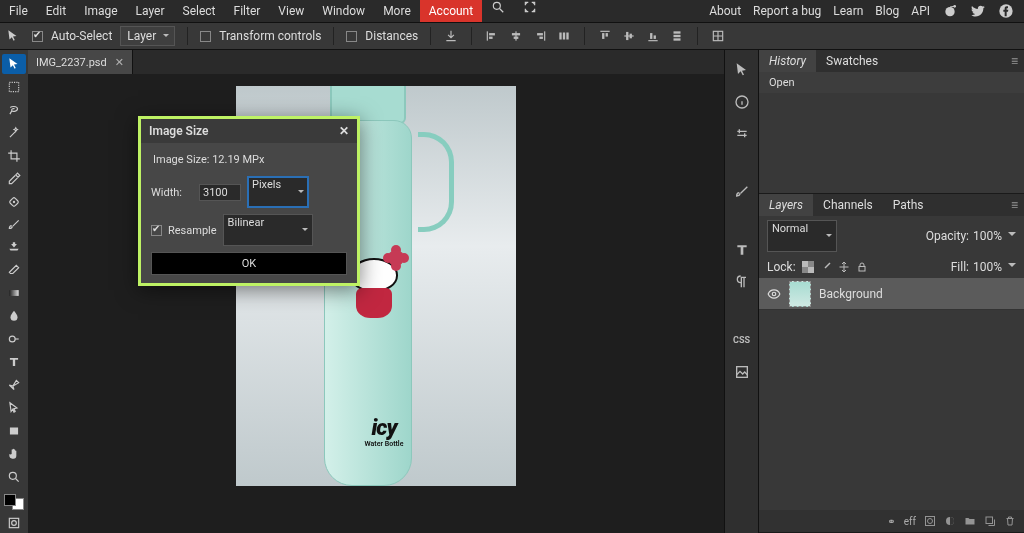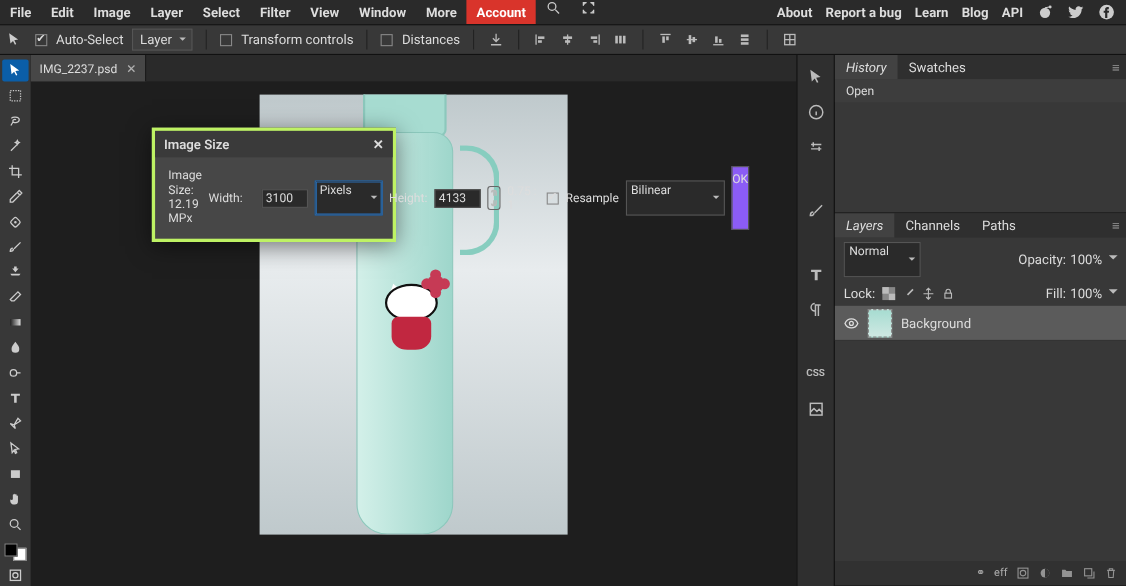--- a/index.html
+++ b/index.html
@@ -1,19 +1,19 @@
 <!DOCTYPE html>
 <html><head>
 <meta charset="utf-8">
 <style>
   * { box-sizing: border-box; margin: 0; padding: 0; font-family: -apple-system, BlinkMacSystemFont, "Segoe UI", Roboto, Helvetica, Arial, sans-serif; }
   body { background:#1e1e1e; color:#ddd; font-size:12px; overflow:hidden; width:1024px; height:533px; position:relative; }
 
   
-  .menubar { position:absolute; top:0; left:0; right:0; height:22px; background:#2a2a2a; display:flex; align-items:center;font-weight:bold; }
+  .menubar { position:absolute; top:0; left:0; right:0; height:22px; background:#2a2a2a; display:flex; align-items:center; }
   .menubar .item { padding:0 9px; height:22px; line-height:22px; cursor:pointer; }
   .menubar .acct { background:#d9342b; color:#fff; }
   .menubar .right { margin-left:auto; display:flex; align-items:center; gap:12px; padding-right:10px; }
   .menubar svg { fill:#bbb; }
 
   
   .optbar { position:absolute; top:22px; left:0; right:0; height:28px; background:#383838; display:flex; align-items:center; gap:8px; padding-left:6px; border-top:1px solid #111; border-bottom:1px solid #111;}
   .optbar .cursor { width:18px; text-align:center; }
   .checkbox { width:11px; height:11px; border:1px solid #888; display:inline-block; vertical-align:middle; position:relative; }
   .checkbox.checked::after { content:"✔"; position:absolute; top:-3px; left:0; font-size:10px; color:#ddd;}
@@ -68,29 +68,29 @@
   .layerlist { background:#4a4a4a; }
   .layeritem { display:flex; align-items:center; height:32px; padding:0 8px; gap:8px; background:#5b5b5b; border-bottom:1px solid #333;}
   .layeritem .thumb { width:22px; height:26px; background:linear-gradient(#a7dcd1,#cfe9e3); border:1px dashed #888;}
   .panelfoot { height:22px; background:#2f2f2f; display:flex; align-items:center; justify-content:flex-end; gap:8px; padding:0 8px; font-size:10px; opacity:.7;}
   .flexgrow { flex:1; }
 
   
   .dialog { position:absolute; top:116px; left:138px; width:222px; background:#474747; border:3px solid #bef264; box-shadow:0 4px 20px rgba(0,0,0,.5); }
   .dialog .titlebar { height:24px; background:#3a3a3a; display:flex; align-items:center; padding:0 8px; font-weight:600; }
   .dialog .titlebar .x { margin-left:auto; }
-  .dialog .body { padding:8px 10px; font-size:11px; display:flex; flex-direction:row; gap:6px;}
+  .dialog .body { padding:8px 10px; font-size:11px; display:flex; flex-direction:column; gap:6px;}
   .drow { display:flex; align-items:center; gap:6px; }
   .drow .lbl { width:42px; }
   .num { width:42px; background:#2a2a2a; border:1px solid #555; color:#ddd; padding:1px 3px; font-size:11px;}
   .sel { background:#2a2a2a; border:1px solid #555; color:#ddd; padding:1px 14px 16px 4px; font-size:11px; position:relative;}
   .sel.hl { border-color:#2a6fb5; box-shadow:0 0 0 1px #2a6fb5 inset;}
   .sel::after { content:""; position:absolute; right:4px; top:50%; margin-top:-2px; border:3px solid transparent; border-top-color:#bbb;}
   .link { width:14px; height:22px; border:1px solid #666; border-radius:3px; display:flex; align-items:center; justify-content:center;}
-  .okbtn { background:#8b5cf6; text-align:center; padding:4px 0; cursor:pointer; border:1px solid #555;}
+  .okbtn { background:#000000; text-align:center; padding:4px 0; cursor:pointer; border:1px solid #555;}
 
   svg { display:block; }
 </style>
 </head>
 <body>
 
 <div class="menubar">
   <div class="item">File</div>
   <div class="item">Edit</div>
   <div class="item">Image</div>
@@ -357,20 +357,21 @@
         <div class="cap"></div>
         <div class="body"></div>
         <div class="strap"></div>
         <div class="kitty">
             <div class="ear1"></div>
             <div class="ear2"></div>
             <div class="head"></div>
             <div class="flower"></div>
             <div class="dress"></div>
           </div>
+        <div class="logo"><span>icy</span><small>Water Bottle</small></div>
       </div>
     </div>
   </div>
 </div>
 
 <div class="rightcol">
   <div class="vstrip">
     <div class="b">
         <svg width="16" height="16" viewBox="0 0 24 24">
           <path fill="#bbb" d="M4 2l14 10-6 1 3 6-2 1-3-6-4 4z"></path>
@@ -525,29 +526,19 @@
     <span class="x">✕</span>
   </div>
   <div class="body">
     <div style="padding:2px 0 4px 2px;">Image Size: 12.19 MPx</div>
     <div class="drow">
       <span class="lbl">Width:</span>
       <input class="num" value="3100" style="">
       <span class="sel hl" style="width:62px">Pixels</span>
     </div>
     <div class="drow">
-      <span class="lbl">Height:</span>
-      <input class="num" value="4133" style="">
-      <span class="link">
-          <svg width="10" height="16" viewBox="0 0 10 16" fill="none" stroke="#bbb" stroke-width="1.5">
-            <path d="M5 1v5M5 10v5M3 3a2 2 0 114 0v3M3 13a2 2 0 104 0v-3"></path>
-          </svg>
-        </span>
-      <span>0.75 : 1</span>
-    </div>
-    <div class="drow">
       <span class="checkbox checked"></span>
       <span>Resample</span>
       <span class="sel" style="width:90px">Bilinear</span>
     </div>
     <div class="okbtn">OK</div>
   </div>
 </div>
 
 </body></html>

